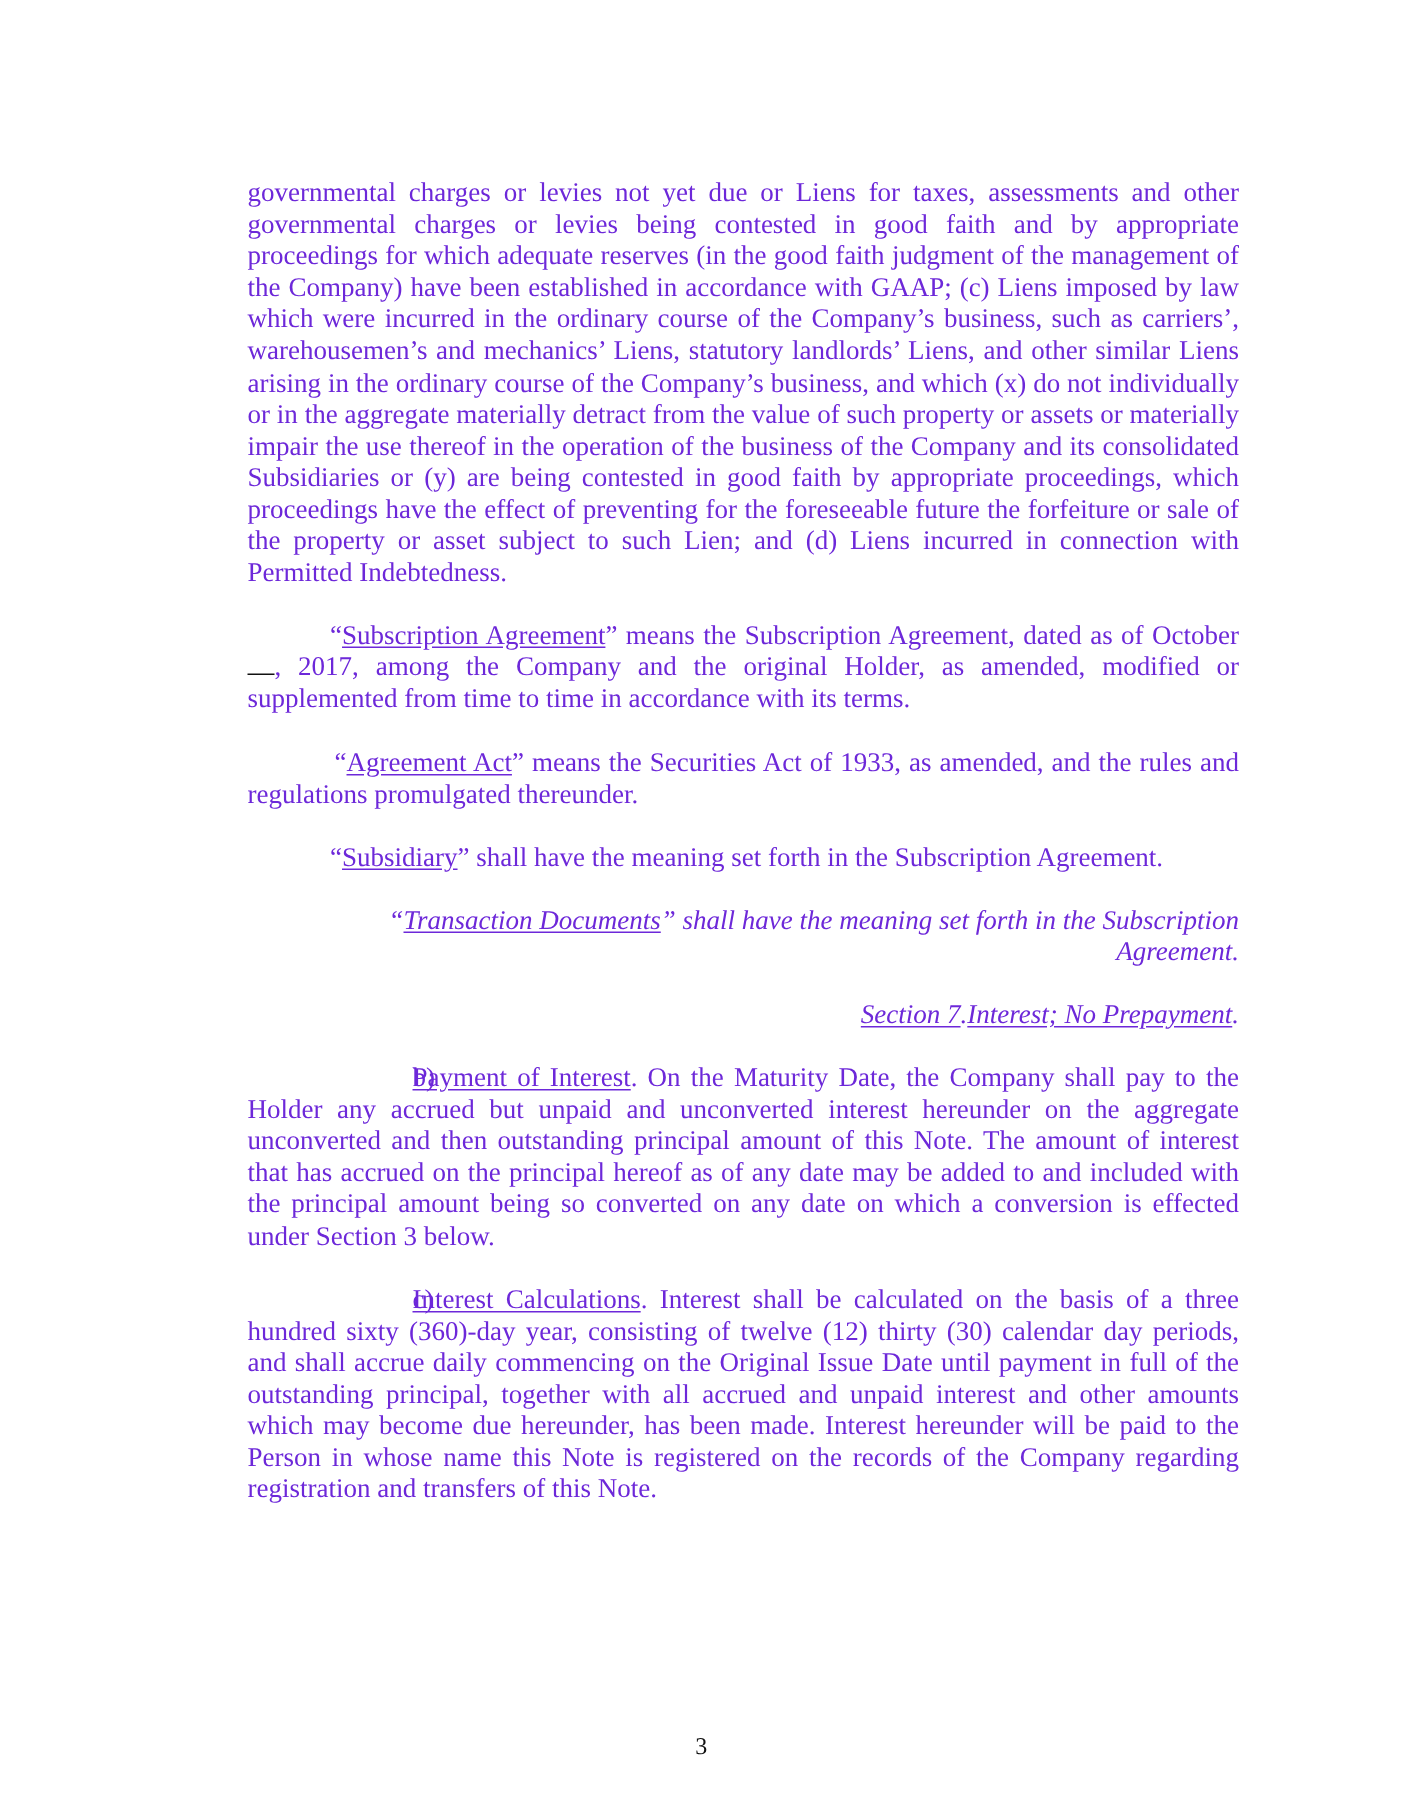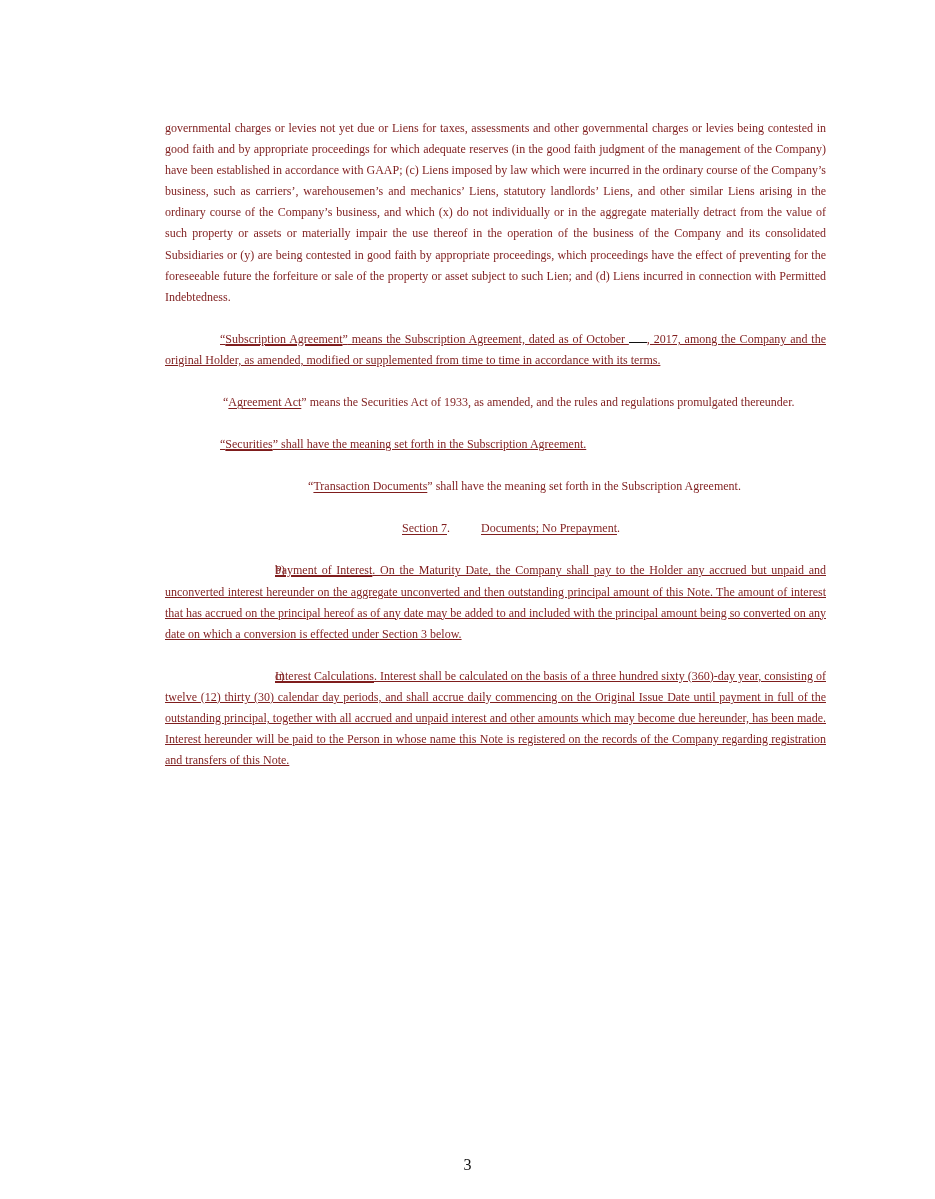--- a/index.html
+++ b/index.html
@@ -1,24 +1,24 @@
 <!DOCTYPE html>
 <html><head>
 <meta charset="utf-8">
 <style>
   html, body { margin: 0; padding: 0; background: #ffffff; }
   body { width: 935px; height: 1199px; position: relative; overflow: hidden; }
   .page {
     position: absolute; left: 165px; top: 118px; width: 661px;
-    font-family: "Liberation Serif", serif; font-size: 12px; line-height: 21.1px;
-    color: #7f1d1d;
+    font-family: "Liberation Serif", serif; font-size: 18px; line-height: 21.1px;
+    color: #6d28d9;
   }
   p { margin: 0 0 21px 0; text-align: justify; }
-  p.last { text-align: center; }
-  .indent { text-indent: 55px; text-decoration: underline; }
+  p.last { text-align: right; font-style: italic; }
+  .indent { text-indent: 55px; }
   .indent2 { text-indent: 58px; }
   u { text-decoration: underline; text-underline-offset: 2px; }
   .sec-num { display: inline-block; width: 110px; }
   .item-label { display: inline-block; width: 55px; }
   .page-number {
     position: absolute; left: 0; width: 935px; top: 1156px; text-align: center;
     font-family: "Liberation Serif", serif; font-size: 16px; color: #111;
   }
   .blank { display: inline-block; width: 18px; border-bottom: 1px solid #111; height: 12px; vertical-align: baseline; }
 </style>
@@ -26,25 +26,25 @@
 <body>
 
 <div class="page">
 
   <p>governmental charges or levies not yet due or Liens for taxes, assessments and other governmental charges or levies being contested in good faith and by appropriate proceedings for which adequate reserves (in the good faith judgment of the management of the Company) have been established in accordance with GAAP; (c) Liens imposed by law which were incurred in the ordinary course of the Company’s business, such as carriers’, warehousemen’s and mechanics’ Liens, statutory landlords’ Liens, and other similar Liens arising in the ordinary course of the Company’s business, and which (x) do not individually or in the aggregate materially detract from the value of such property or assets or materially impair the use thereof in the operation of the business of the Company and its consolidated Subsidiaries or (y) are being contested in good faith by appropriate proceedings, which proceedings have the effect of preventing for the foreseeable future the forfeiture or sale of the property or asset subject to such Lien; and (d) Liens incurred in connection with Permitted Indebtedness.</p>
 
   <p class="indent"><span>“</span><u>Subscription Agreement</u><span>”</span><span> means the Subscription Agreement, dated as of October </span><span class="blank"></span><span>, 2017, among the Company and the original Holder, as amended, modified or supplemented from time to time in accordance with its terms.</span></p>
 
   <p class="indent2"><span>“</span><u>Agreement Act</u><span>”</span><span> means the Securities Act of 1933, as amended, and the rules and regulations promulgated thereunder.</span></p>
 
-  <p class="indent"><span>“</span><u>Securities</u><span>”</span><span> shall have the meaning set forth in the Subscription Agreement.</span></p>
+  <p class="indent"><span>“</span><u>Subsidiary</u><span>”</span><span> shall have the meaning set forth in the Subscription Agreement.</span></p>
 
   <p class="indent2 last"><span>“</span><u>Transaction Documents</u><span>”</span><span> shall have the meaning set forth in the Subscription Agreement.</span></p>
 
-  <p class="last"><span class="sec-num"><u>Section 7</u><span>.</span></span><u>Documents; No Prepayment</u><span>.</span></p>
+  <p class="last"><span class="sec-num"><u>Section 7</u><span>.</span></span><u>Interest; No Prepayment</u><span>.</span></p>
 
 
   <p class="indent"><span class="item-label">b)</span><u>Payment of Interest</u><span>. On the Maturity Date, the Company shall pay to the Holder any accrued but unpaid and unconverted interest hereunder on the aggregate unconverted and then outstanding principal amount of this Note. The amount of interest that has accrued on the principal hereof as of any date may be added to and included with the principal amount being so converted on any date on which a conversion is effected under Section 3 below.</span></p>
 
   <p class="indent"><span class="item-label">c)</span><u>Interest Calculations</u><span>. Interest shall be calculated on the basis of a three hundred sixty (360)-day year, consisting of twelve (12) thirty (30) calendar day periods, and shall accrue daily commencing on the Original Issue Date until payment in full of the outstanding principal, together with all accrued and unpaid interest and other amounts which may become due hereunder, has been made. Interest hereunder will be paid to the Person in whose name this Note is registered on the records of the Company regarding registration and transfers of this Note.</span></p>
 
 </div>
 
 <div class="page-number">3</div>
 

